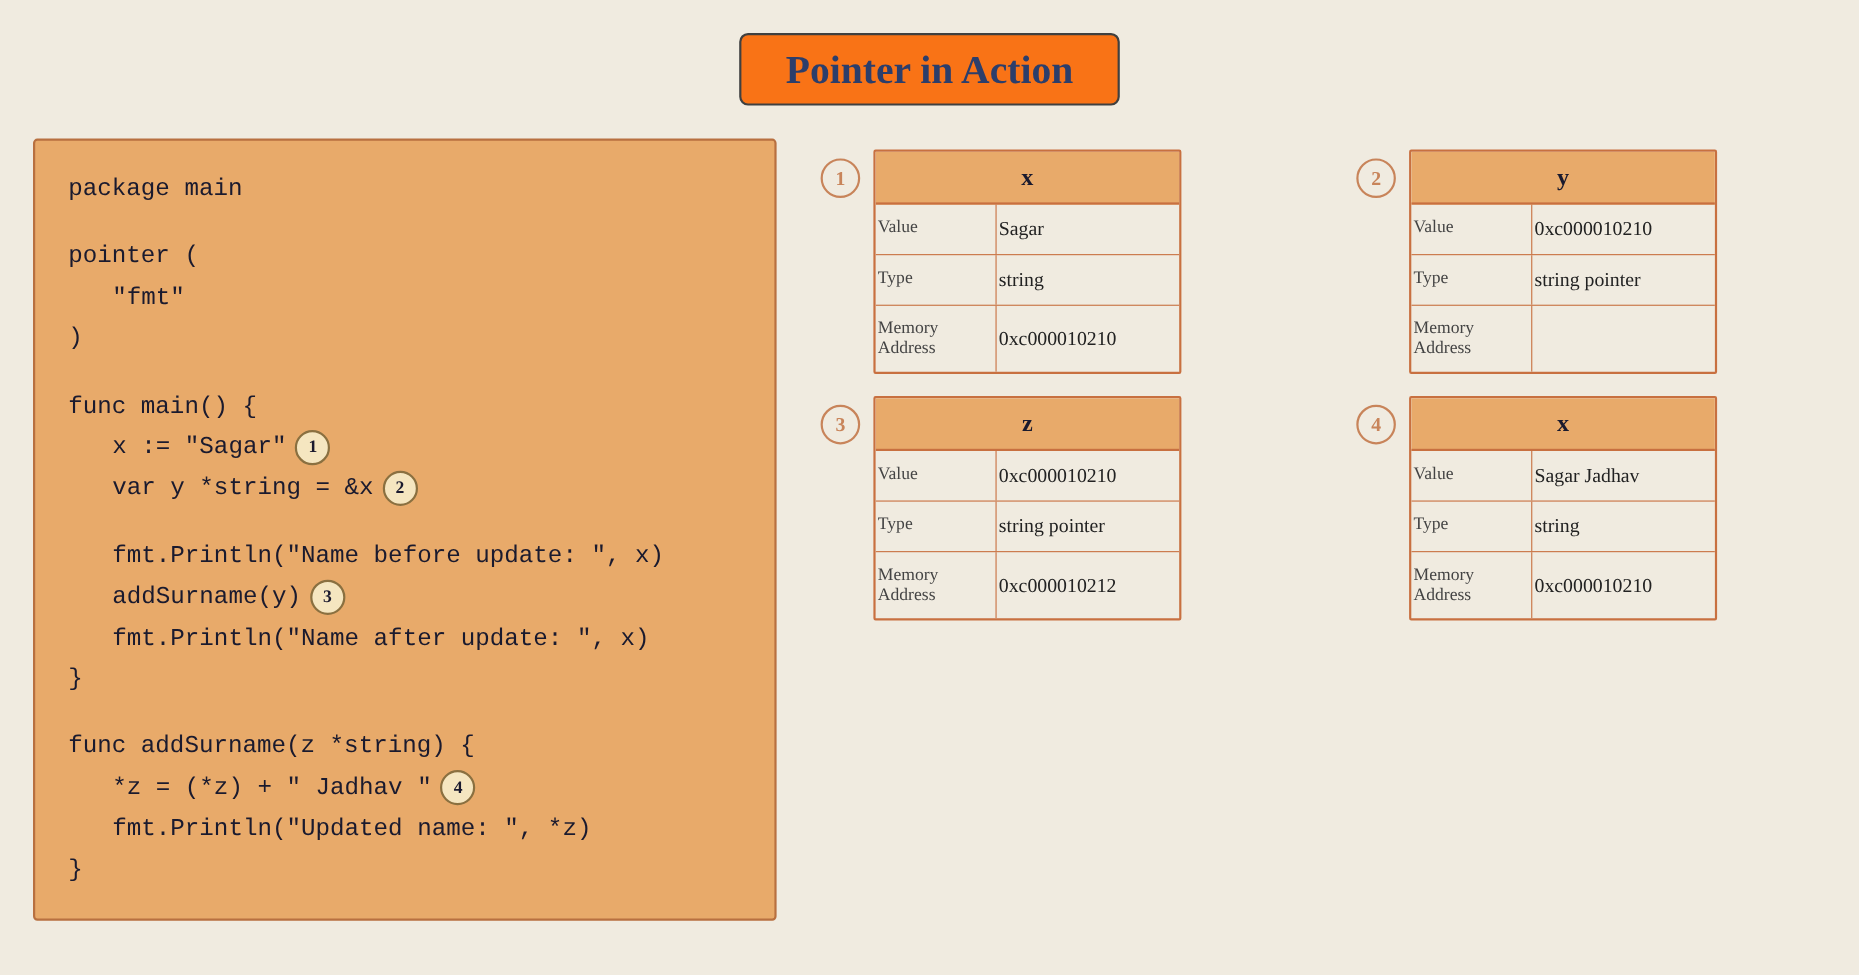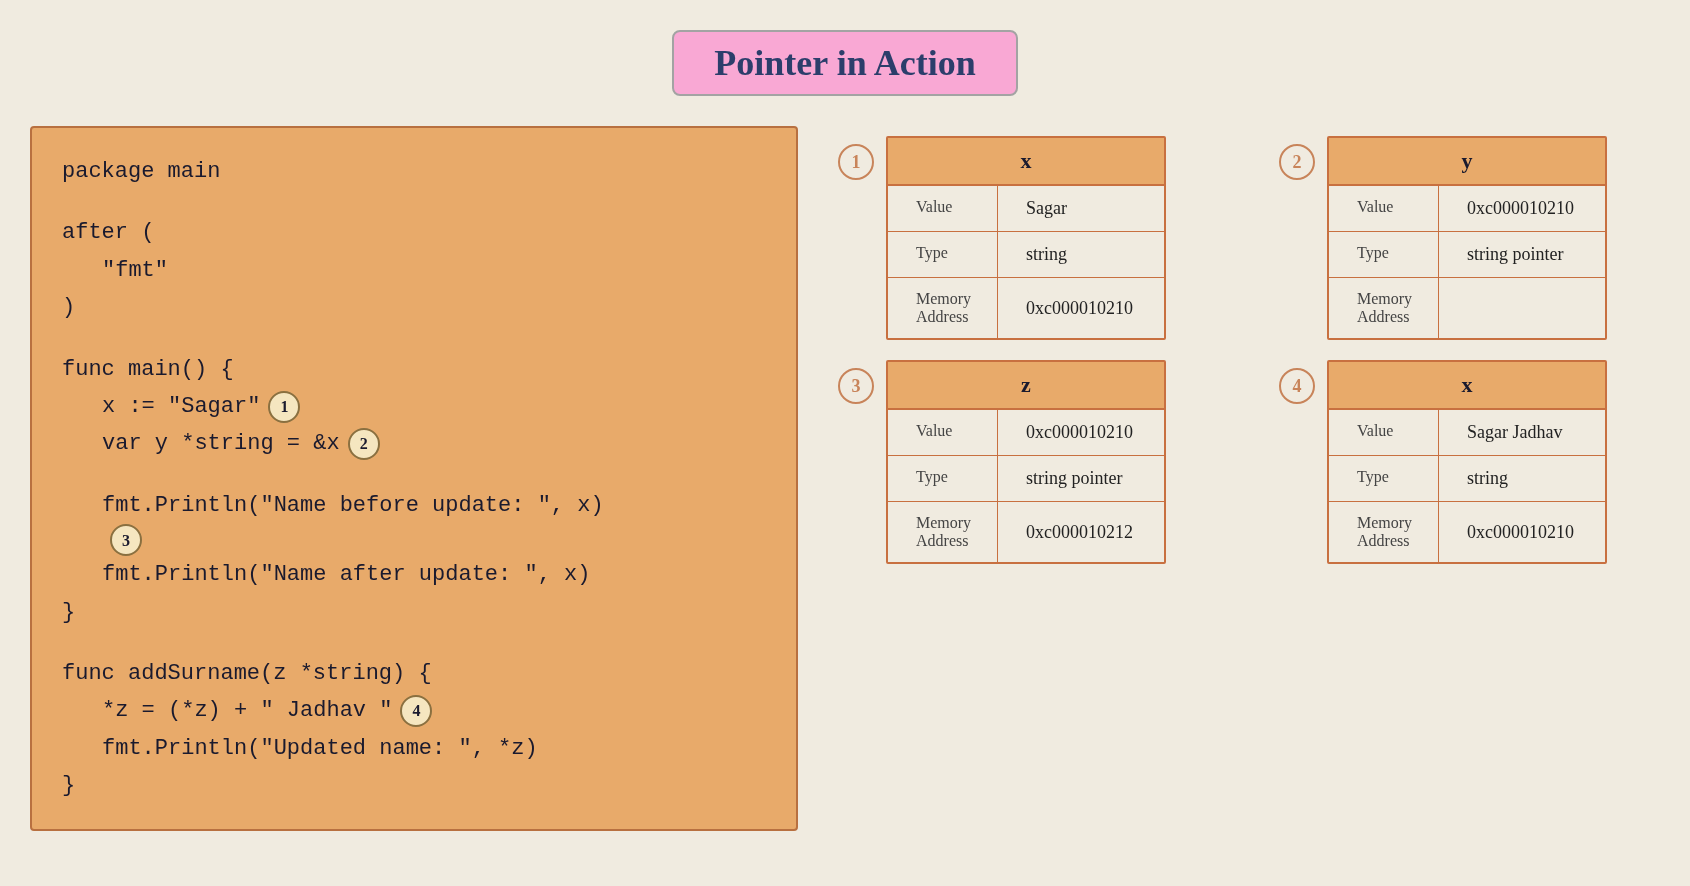--- a/index.html
+++ b/index.html
@@ -14,44 +14,44 @@
     }
 
     .page-title-wrapper {
       display: flex;
       justify-content: center;
       padding-top: 30px;
       margin-bottom: 20px;
     }
 
     .page-title {
-      border: 2px solid #a3a3a3;
+      border: 2px solid #404040;
       border-radius: 8px;
       padding: 10px 40px;
       font-size: 36px;
       font-weight: bold;
       color: #2c3e6b;
-      background-color: #f9a8d4;
+      background-color: #f97316;
     }
 
     .main-layout {
       display: flex;
       flex-direction: row;
       padding: 10px 30px;
       gap: 40px;
       align-items: flex-start;
     }
 
     
     .code-block {
       background-color: #e8aa6a;
       border: 2px solid #b87040;
       border-radius: 4px;
       padding: 25px 30px;
-      width: 768px;
+      width: 676px;
       min-height: 650px;
       font-family: 'Courier New', monospace;
       font-size: 22px;
       color: #1a1a2e;
       line-height: 1.7;
       position: relative;
       flex-shrink: 0;
     }
 
     .code-line {
@@ -131,21 +131,21 @@
       display: flex;
       border-bottom: 1px solid #c87040;
     }
 
     .memory-table-row:last-child {
       border-bottom: none;
       align-items: center;
     }
 
     .memory-table-cell {
-      padding: 12px 28px;
+      padding: 12px 2px;
       font-size: 17px;
       color: #2c2c2c;
     }
 
     .memory-table-label {
       width: 110px;
       border-right: 1px solid #c87040;
       color: #444;
       font-size: 16px;
     }
@@ -165,21 +165,21 @@
 </div>
 
 <div class="main-layout">
 
   <div class="code-block" id="code-container">
   <div class="code-line" style="padding-left: 0px;">
         <span>package main</span>
       </div>
       <div class="blank-line"></div>
       <div class="code-line" style="padding-left: 0px;">
-        <span>after (</span>
+        <span>pointer (</span>
       </div>
       <div class="code-line" style="padding-left: 40px;">
         <span>"fmt"</span>
       </div>
       <div class="code-line" style="padding-left: 0px;">
         <span>)</span>
       </div>
       <div class="blank-line"></div>
       <div class="code-line" style="padding-left: 0px;">
         <span>func main() {</span>
@@ -190,20 +190,21 @@
       </div>
       <div class="code-line" style="padding-left: 40px;">
         <span>var y *string = &amp;x</span>
         <span class="badge">2</span>
       </div>
       <div class="blank-line"></div>
       <div class="code-line" style="padding-left: 40px;">
         <span>fmt.Println("Name before update: ", x)</span>
       </div>
       <div class="code-line" style="padding-left: 40px;">
+        <span>addSurname(y)</span>
         <span class="badge">3</span>
       </div>
       <div class="code-line" style="padding-left: 40px;">
         <span>fmt.Println("Name after update: ", x)</span>
       </div>
       <div class="code-line" style="padding-left: 0px;">
         <span>}</span>
       </div>
       <div class="blank-line"></div>
       <div class="code-line" style="padding-left: 0px; align-items: flex-end;">

